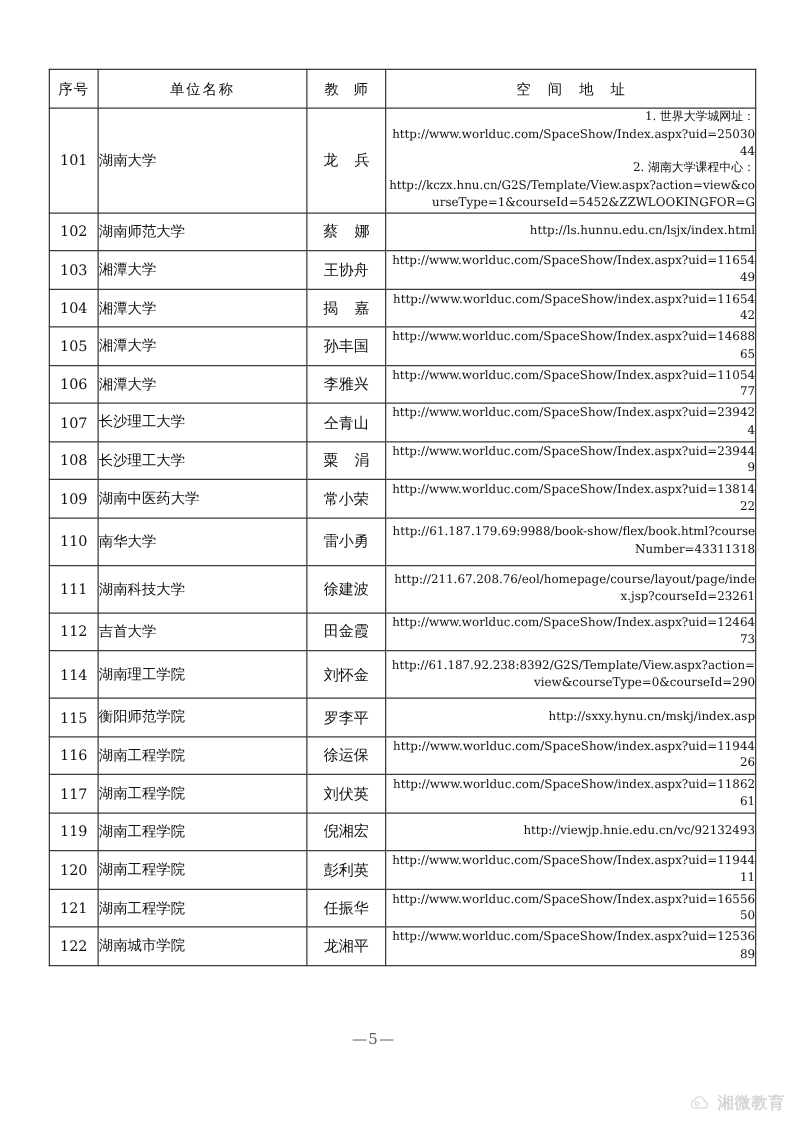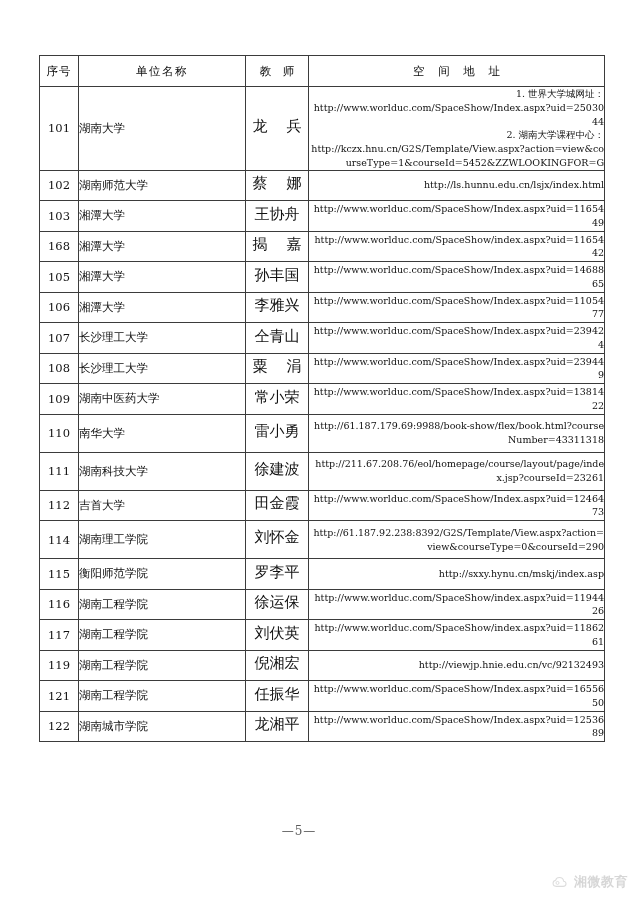--- a/index.html
+++ b/index.html
@@ -75,22 +75,22 @@
   }
   td.cell-unit {
     text-align: left;
     padding-left: 7px;
     font-size: 11.5px;
     font-family: "DejaVu Sans", "Liberation Sans", sans-serif;
     color: #111;
   }
   td.cell-teacher {
     text-align: center;
-    font-size: 15px;
-    font-family: Liberation Mono, monospace;
+    font-size: 12px;
+    font-family: Liberation Serif, serif;
     color: #111;
     line-height: 1.35;
   }
   td.cell-teacher.spaced { letter-spacing: 5px; padding-left: 5px; }
   td.cell-address {
     text-align: right;
     padding: 2px 2px 2px 4px;
     font-size: 9.5px;
     font-family: "DejaVu Serif", "Liberation Serif", serif;
     color: #111;
@@ -176,21 +176,21 @@
             <td class="cell-teacher spaced" style="white-space: pre-line;">蔡 娜</td>
             <td class="cell-address">http://ls.hunnu.edu.cn/lsjx/index.html</td>
           </tr>
           <tr class="r-std">
             <td class="cell-no">103</td>
             <td class="cell-unit">湘潭大学</td>
             <td class="cell-teacher" style="white-space: pre-line;">王协舟</td>
             <td class="cell-address">http://www.worlduc.com/SpaceShow/Index.aspx?uid=1165449</td>
           </tr>
           <tr class="r-std">
-            <td class="cell-no">168</td>
+            <td class="cell-no">104</td>
             <td class="cell-unit">湘潭大学</td>
             <td class="cell-teacher spaced" style="white-space: pre-line;">揭 嘉</td>
             <td class="cell-address">http://www.worlduc.com/SpaceShow/index.aspx?uid=1165442</td>
           </tr>
           <tr class="r-std">
             <td class="cell-no">105</td>
             <td class="cell-unit">湘潭大学</td>
             <td class="cell-teacher" style="white-space: pre-line;">孙丰国</td>
             <td class="cell-address">http://www.worlduc.com/SpaceShow/Index.aspx?uid=1468865</td>
           </tr>
@@ -258,20 +258,26 @@
             <td class="cell-no">117</td>
             <td class="cell-unit">湖南工程学院</td>
             <td class="cell-teacher" style="white-space: pre-line;">刘伏英</td>
             <td class="cell-address">http://www.worlduc.com/SpaceShow/index.aspx?uid=1186261</td>
           </tr>
           <tr class="r-std">
             <td class="cell-no">119</td>
             <td class="cell-unit">湖南工程学院</td>
             <td class="cell-teacher" style="white-space: pre-line;">倪湘宏</td>
             <td class="cell-address">http://viewjp.hnie.edu.cn/vc/92132493</td>
+          </tr>
+          <tr class="r-std">
+            <td class="cell-no">120</td>
+            <td class="cell-unit">湖南工程学院</td>
+            <td class="cell-teacher" style="white-space: pre-line;">彭利英</td>
+            <td class="cell-address">http://www.worlduc.com/SpaceShow/Index.aspx?uid=1194411</td>
           </tr>
           <tr class="r-std">
             <td class="cell-no">121</td>
             <td class="cell-unit">湖南工程学院</td>
             <td class="cell-teacher" style="white-space: pre-line;">任振华</td>
             <td class="cell-address">http://www.worlduc.com/SpaceShow/Index.aspx?uid=1655650</td>
           </tr>
           <tr class="r-std">
             <td class="cell-no">122</td>
             <td class="cell-unit">湖南城市学院</td>

